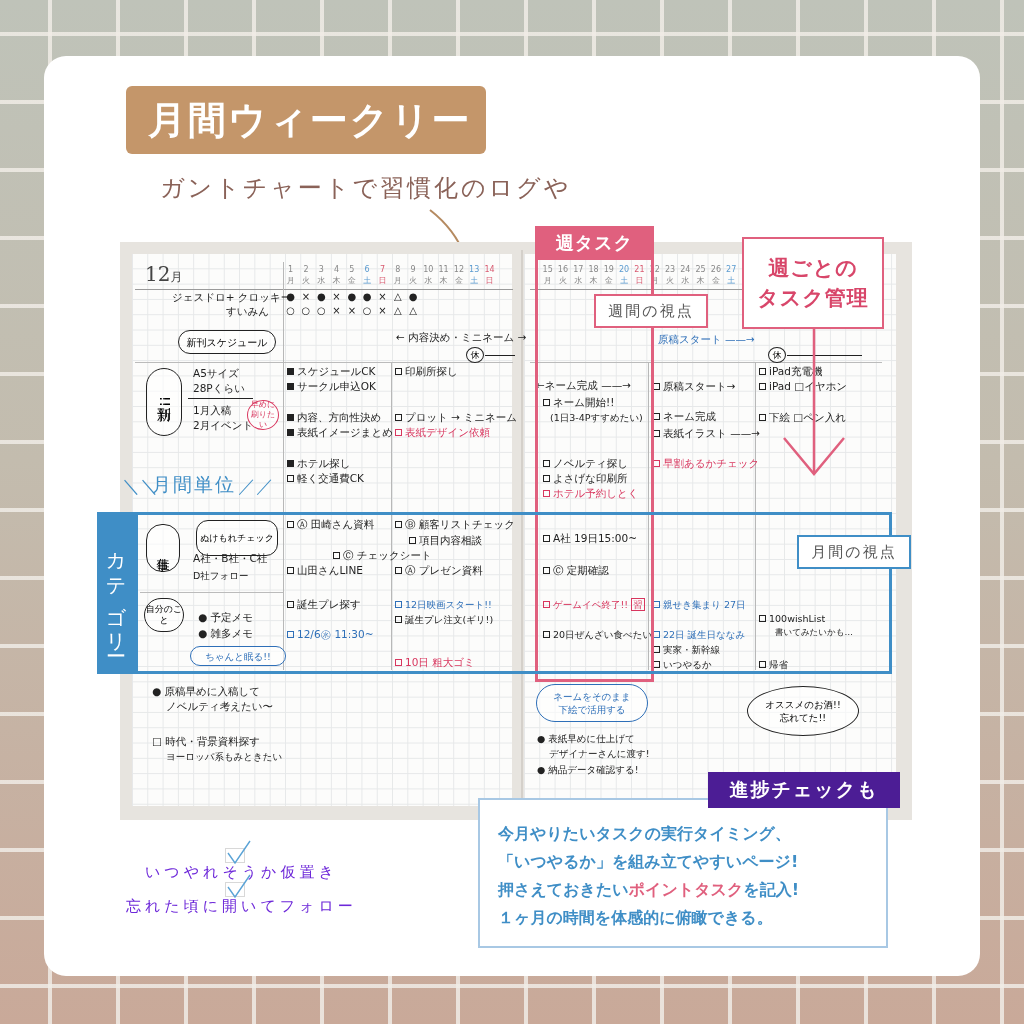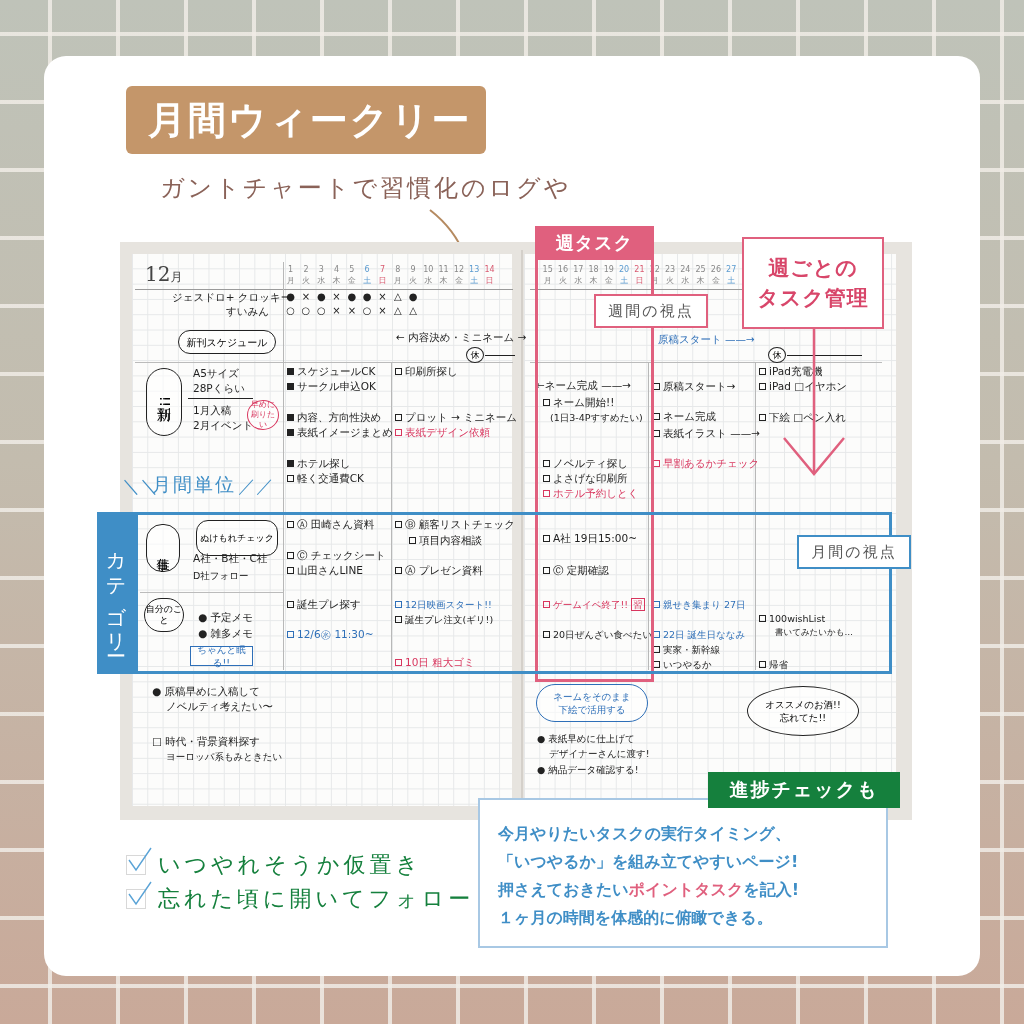--- a/index.html
+++ b/index.html
@@ -112,32 +112,32 @@
     writing-mode: vertical-rl; display: flex; align-items: center; justify-content: center; letter-spacing: 4px;
   }
   .callout-monthly {
     position: absolute; left: 797px; top: 535px; width: 114px; height: 34px;
     background: #fff; border: 2px solid #3f8ec6; color: #555; font-size: 15px;
     display: flex; align-items: center; justify-content: center; letter-spacing: 2px;
   }
 
   .progress-tab {
     position: absolute; left: 708px; top: 772px; width: 192px; height: 36px;
-    background: #15803d; color: #fff; font-size: 19px; font-weight: bold;
+    background: #4c1d95; color: #fff; font-size: 19px; font-weight: bold;
     display: flex; align-items: center; justify-content: center; letter-spacing: 2px;
   }
   .desc-box {
     position: absolute; left: 478px; top: 798px; width: 410px; height: 150px;
     background: #fff; border: 2px solid #a8c8e4;
     padding: 20px 0 0 18px; color: #3f8ec6; font-size: 16px; font-weight: bold; line-height: 28px;
   }
   .desc-box .accent { color: #e0607e; }
 
   .checks { position: absolute; left: 126px; top: 848px; }
-  .check-item { display: flex; align-items: center; height: 34px; color: #15803d; font-size: 22px; letter-spacing: 4px; }
+  .check-item { display: flex; align-items: center; height: 34px; color: #6d28d9; font-size: 15px; letter-spacing: 4px; flex-direction: column; }
   .check-box { position: relative; width: 20px; height: 20px; border: 1px solid #d8d8d8; margin-right: 12px; }
   .check-mark { position: absolute; left: -2px; top: -10px; }
 </style>
 </head>
 <body>
 
 <div class="bg-grid"></div>
 <div class="card"></div>
 
 <div class="title-badge">月間ウィークリー</div>
@@ -347,33 +347,33 @@
 <div class="hw" style="left:759px; top:364px;"><span class="cb"></span><span>iPad充電機</span></div>
 <div class="hw" style="left:759px; top:379px;"><span class="cb"></span><span>iPad  □イヤホン</span></div>
 <div class="hw" style="left:759px; top:410px;"><span class="cb"></span><span>下絵  □ペン入れ</span></div>
 
 <div class="bubble" style="left:146px; top:524px; width:34px; height:48px; border-radius:16px; font-size:13px; writing-mode:vertical-rl;">仕事</div>
 <div class="bubble" style="left:196px; top:520px; width:82px; height:36px; border-radius:12px; font-size:9px;">ぬけもれチェック</div>
 <div class="hw" style="left:193px; top:551px;">A社・B社・C社</div>
 <div class="hw sm" style="left:193px; top:568px;">D社フォロー</div>
 
 <div class="hw" style="left:287px; top:517px;"><span class="cb"></span><span>Ⓐ 田崎さん資料</span></div>
-<div class="hw" style="left:287px; top:548px;"><span class="cb"></span><span>Ⓒ チェックシート</span></div>
+<div class="hw" style="left:302px; top:548px;padding-left:31px;"><span class="cb"></span><span>Ⓒ チェックシート</span></div>
 <div class="hw" style="left:287px; top:563px;"><span class="cb"></span><span>山田さんLINE</span></div>
 <div class="hw" style="left:395px; top:517px;"><span class="cb"></span><span>Ⓑ 顧客リストチェック</span></div>
 <div class="hw" style="left:409px; top:533px;"><span class="cb"></span><span>項目内容相談</span></div>
 <div class="hw" style="left:395px; top:563px;"><span class="cb"></span><span>Ⓐ プレゼン資料</span></div>
 <div class="hw" style="left:543px; top:531px;"><span class="cb"></span><span>A社 19日15:00~</span></div>
 <div class="hw" style="left:543px; top:563px;"><span class="cb"></span><span>Ⓒ 定期確認</span></div>
 
 <div class="hline" style="left:140px; top:592px; width:143px; background:#bbb;"></div>
 <div class="bubble" style="left:144px; top:598px; width:40px; height:34px; border-radius:18px; font-size:9px; line-height:11px;">自分のこと</div>
 <div class="hw" style="left:198px; top:610px;">● 予定メモ</div>
 <div class="hw" style="left:198px; top:626px;">● 雑多メモ</div>
-<div class="bubble blue" style="left:190px; top:646px; width:63px; height:20px; border-radius:0; font-size:9.5px;">ちゃんと眠る!!</div>
+<div class="bubble blue" style="left:190px; top:646px; width:96px; height:20px; border-radius:10px; font-size:9.5px;">ちゃんと眠る!!</div>
 
 <div class="hw" style="left:287px; top:597px;"><span class="cb"></span><span>誕生プレ探す</span></div>
 <div class="hw blue" style="left:287px; top:627px;"><span class="cb blue"></span><span>12/6㊌ 11:30~</span></div>
 <div class="hw blue sm" style="left:395px; top:597px;"><span class="cb blue"></span><span>12日映画スタート!!</span></div>
 <div class="hw sm" style="left:395px; top:612px;"><span class="cb"></span><span>誕生プレ注文(ギリ!)</span></div>
 <div class="hw red" style="left:395px; top:655px;"><span class="cb red"></span><span>10日 粗大ゴミ</span></div>
 <div class="hw red sm" style="left:543px; top:597px;"><span class="cb red"></span><span>ゲームイベ終了!!</span> <span style="border:1px solid #d8365e; padding:0 1px;">習</span></div>
 <div class="hw sm" style="left:543px; top:627px;"><span class="cb"></span><span>20日ぜんざい食べたい</span></div>
 <div class="hw blue sm" style="left:653px; top:597px;"><span class="cb blue"></span><span>親せき集まり 27日</span></div>
 <div class="hw blue sm" style="left:653px; top:627px;"><span class="cb blue"></span><span>22日 誕生日ななみ</span></div>

